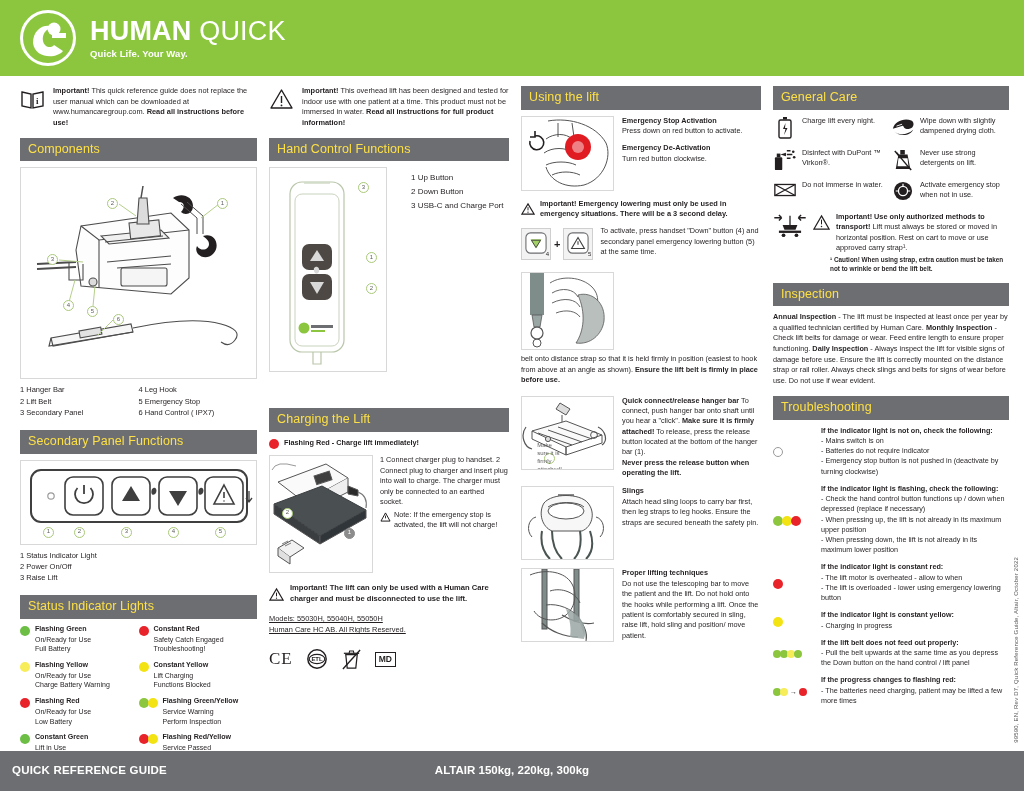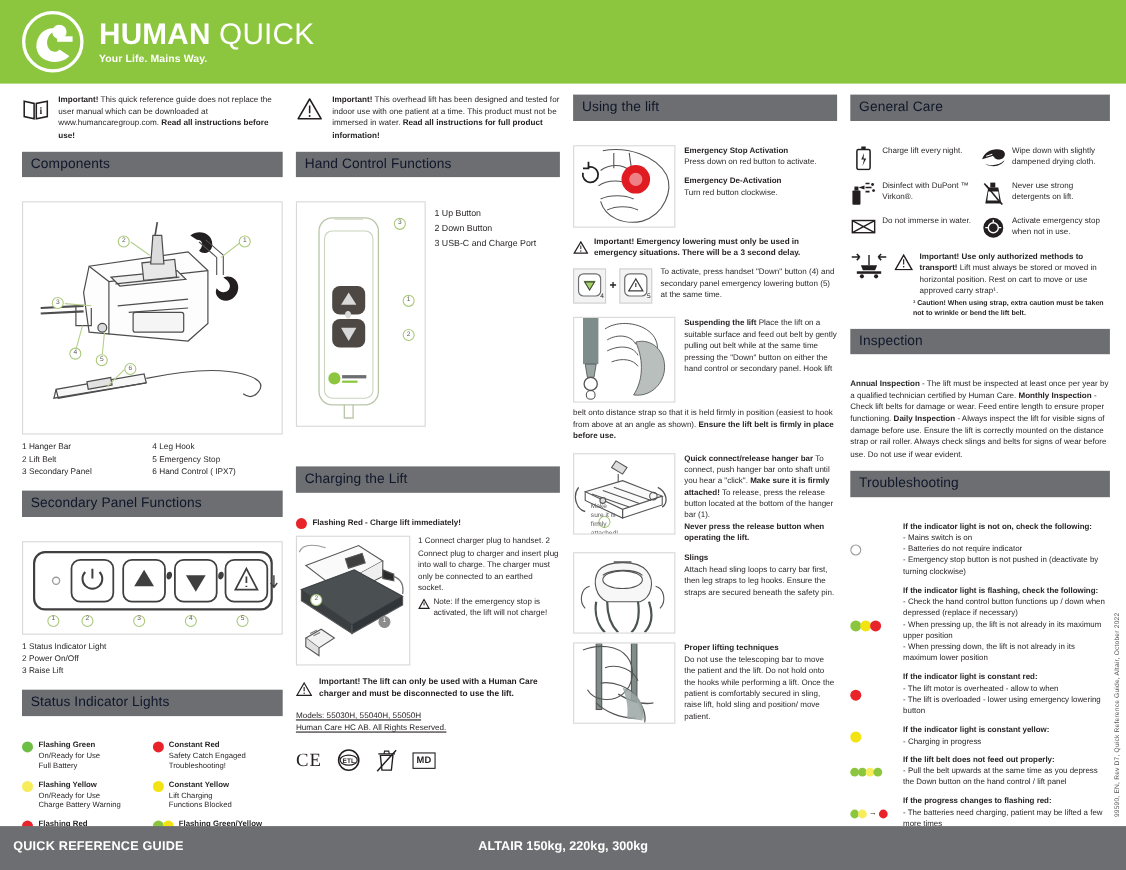--- a/index.html
+++ b/index.html
@@ -63,24 +63,24 @@
 
   
   .notice { display: flex; gap: 7px; margin-bottom: 9px; }
   .notice .ic { flex: 0 0 26px; padding-top: 2px; }
   .notice p { font-size: 7.4px; line-height: 1.45; }
   b, strong { font-weight: 700; }
 
   
   .sec-head {
     background: #6d6e71;
-    color: #0f172a;
+    color: #fde047;
     font-size: 12.5px;
     padding: 3px 8px 4px 8px;
-    margin-bottom: 22px;
+    margin-bottom: 6px;
     letter-spacing: .1px;
   }
 
   
   .figbox {
     border: 1px solid #d8d8d8;
     background: #fff;
     position: relative;
     overflow: hidden;
   }
@@ -193,21 +193,21 @@
 <div class="brand-bar">
   <div class="logo-mark">
     <svg width="50" height="50" viewBox="0 0 50 50">
       <path d="M10 30 C10 16, 22 10, 30 14 C22 16, 19 22, 20 28 C21 34, 28 36, 31 32 L40 38 C34 46, 12 46, 10 30 Z" fill="#fff"></path>
       <circle cx="31" cy="16" r="6.5" fill="#fff"></circle>
       <rect x="29" y="20" width="14" height="5" fill="#fff"></rect>
     </svg>
   </div>
   <div class="brand-text">
     <div class="brand-name"><span>HUMAN</span> <span class="thin">QUICK</span></div>
-    <div class="brand-tag">Your Life. Mains Way.</div>
+    <div class="brand-tag">Quick Life. Your Way.</div>
   </div>
 </div>
 
 <div class="page">
 
   <div class="col c1">
 
     <div class="notice">
       <div class="ic">
         <svg width="25" height="22" viewBox="0 0 25 22">
@@ -387,21 +387,21 @@
           <path d="M12.5 2 L23 20 L2 20 Z" fill="none" stroke="#231f20" stroke-width="1.4" stroke-linejoin="round"></path>
           <path d="M12.5 8 L12.5 15" stroke="#231f20" stroke-width="1.4"></path>
           <circle cx="12.5" cy="17.4" r=".9" fill="#231f20"></circle>
         </svg>
       </div>
       <p><b>Important!</b><span> This overhead lift has been designed and tested for indoor use with one patient at a time. This product must not be immersed in water.</span> <b>Read all instructions for full product information!</b></p>
     </div>
 
     <div class="sec-head">Hand Control Functions</div>
 
-    <div style="display:flex;gap:8px">
+    <div style="display:flex;gap:24px">
       <div class="figbox" style="width:118px;height:205px;position:relative">
         <svg width="116" height="203" viewBox="0 0 116 203">
           <rect x="20" y="14" width="54" height="170" rx="12" fill="#fff" stroke="#b9c6aa" stroke-width="1.2"></rect>
           <rect x="25" y="26" width="44" height="152" rx="7" fill="#fff" stroke="#c9d3be" stroke-width="1"></rect>
           <path d="M34 15 L60 15" stroke="#cfd8c5" stroke-width="1.4"></path>
           <rect x="32" y="76" width="30" height="26" rx="7" fill="#4d4843"></rect>
           <path d="M47 82 L54 93 L40 93 Z" fill="#d9d9d9"></path>
           <rect x="32" y="106" width="30" height="26" rx="7" fill="#4d4843"></rect>
           <path d="M47 126 L54 114 L40 114 Z" fill="#d9d9d9"></path>
           <path d="M44 100 C48 96, 51 102, 48 105 C46 107, 43 104, 44 100 Z" fill="#d9d9d9"></path>
@@ -565,24 +565,20 @@
           <circle cx="15" cy="70" r="4" fill="none" stroke="#555" stroke-width="1"></circle>
           <g fill="none" stroke="#555" stroke-width=".9">
             <path d="M28 10 C40 2, 60 4, 70 14 C80 24, 76 40, 64 46"></path>
             <path d="M30 20 C40 14, 52 16, 56 24"></path>
             <path d="M30 30 C42 24, 54 26, 58 34"></path>
             <path d="M34 40 C44 36, 54 38, 58 44"></path>
           </g>
           <path d="M56 22 C70 18, 84 30, 82 48 C80 62, 68 72, 54 70 C62 58, 64 40, 56 22 Z" fill="#b8bfbd" stroke="#555" stroke-width=".8"></path>
         </svg>
       </div>
-      <div class="tx">
-        <b>Suspending the lift</b>
-        <span>Place the lift on a suitable surface and feed out belt by gently pulling out belt while at the same time pressing the "Down" button on either the hand control or secondary panel. Hook lift</span>
-      </div>
     </div>
     <div class="tx-after"><span>belt onto distance strap so that it is held firmly in position (easiest to hook from above at an angle as shown).</span> <b>Ensure the lift belt is firmly in place before use.</b></div>
 
     <div class="ti" style="margin-top:10px">
       <div class="thumb figbox" style="height:74px;position:relative">
         <svg width="91" height="72" viewBox="0 0 91 72">
           <g fill="none" stroke="#555" stroke-width="1">
             <path d="M38 6 L48 12 L44 18 L34 12 Z" fill="#ddd"></path>
             <path d="M40 18 L40 28"></path>
             <path d="M10 34 L44 24 L80 38 L44 50 Z" fill="#fafafa"></path>

